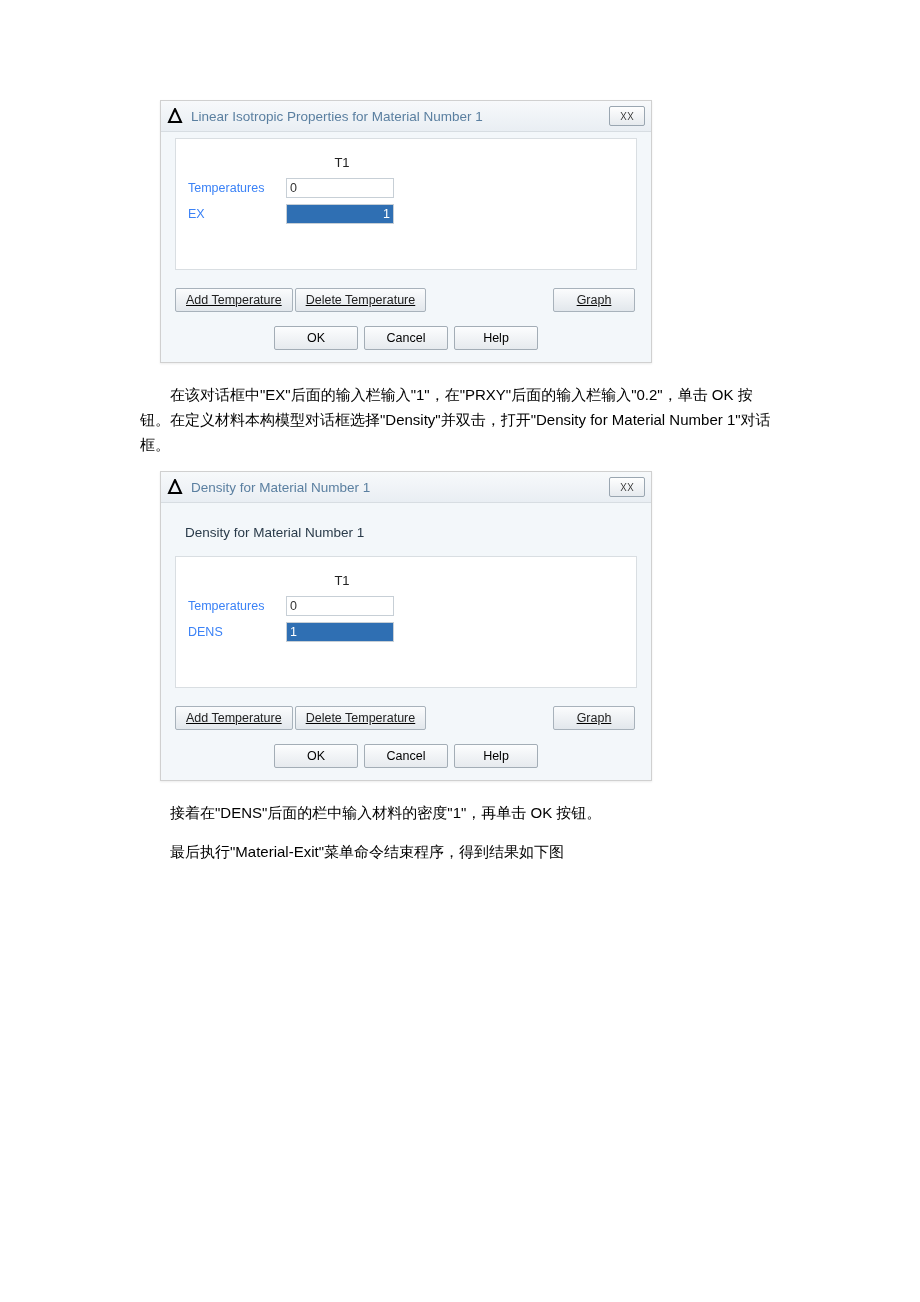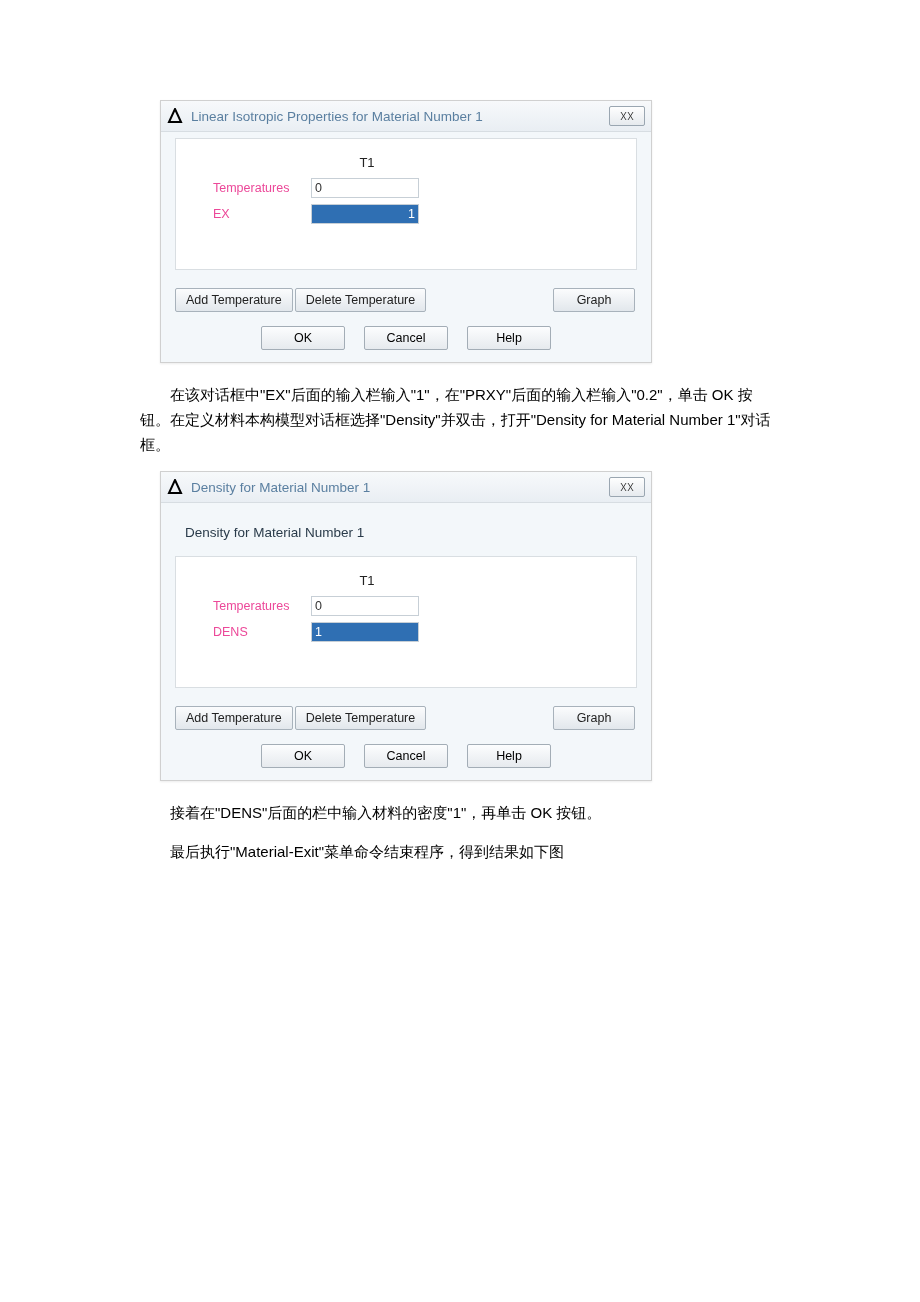--- a/index.html
+++ b/index.html
@@ -61,26 +61,25 @@
     margin: 6px 14px 10px 14px;
     border: 1px solid #d9dee2;
     background: #fff;
     padding: 10px 10px 42px 10px;
     position: relative;
   }
   .grid-row {
     display: flex;
     align-items: center;
     height: 26px;
-    margin-left: 25px;
   }
   .row-label {
     width: 98px;
     font-size: 12.5px;
-    color: #ec4899;
+    color: #3b82f6;
     padding-left: 2px;
   }
   .col-header {
     width: 112px;
     text-align: center;
     font-size: 13px;
     color: #222;
   }
   .cell-input {
     width: 108px;
@@ -94,40 +93,41 @@
   }
   .cell-input.active {
     background: #2f6fb3;
     color: #fff;
     text-align: right;
   }
   .btn-row {
     display: flex;
     align-items: flex-start;
     padding: 8px 14px 8px 14px;
+    text-decoration: underline;
   }
   .btn {
     height: 22px;
     padding: 0 10px;
     font-size: 12.5px;
     border: 1px solid #a8b2bb;
     background: linear-gradient(#fbfcfd,#e2e7ec);
     color: #222;
     display: inline-flex;
     align-items: center;
     justify-content: center;
     border-radius: 2px;
     margin-right: 2px;
   }
   .btn-row .spacer { flex: 1; }
   .main-btn-row {
     display: flex;
     justify-content: center;
     padding: 6px 12px 12px 12px;
-    gap: 19px;
+    gap: 6px;
   }
   .main-btn {
     width: 82px;
     height: 22px;
     font-size: 12.5px;
     border: 1px solid #a3adb6;
     background: linear-gradient(#fcfdfe,#e6eaee);
     display: inline-flex;
     align-items: center;
     justify-content: center;

